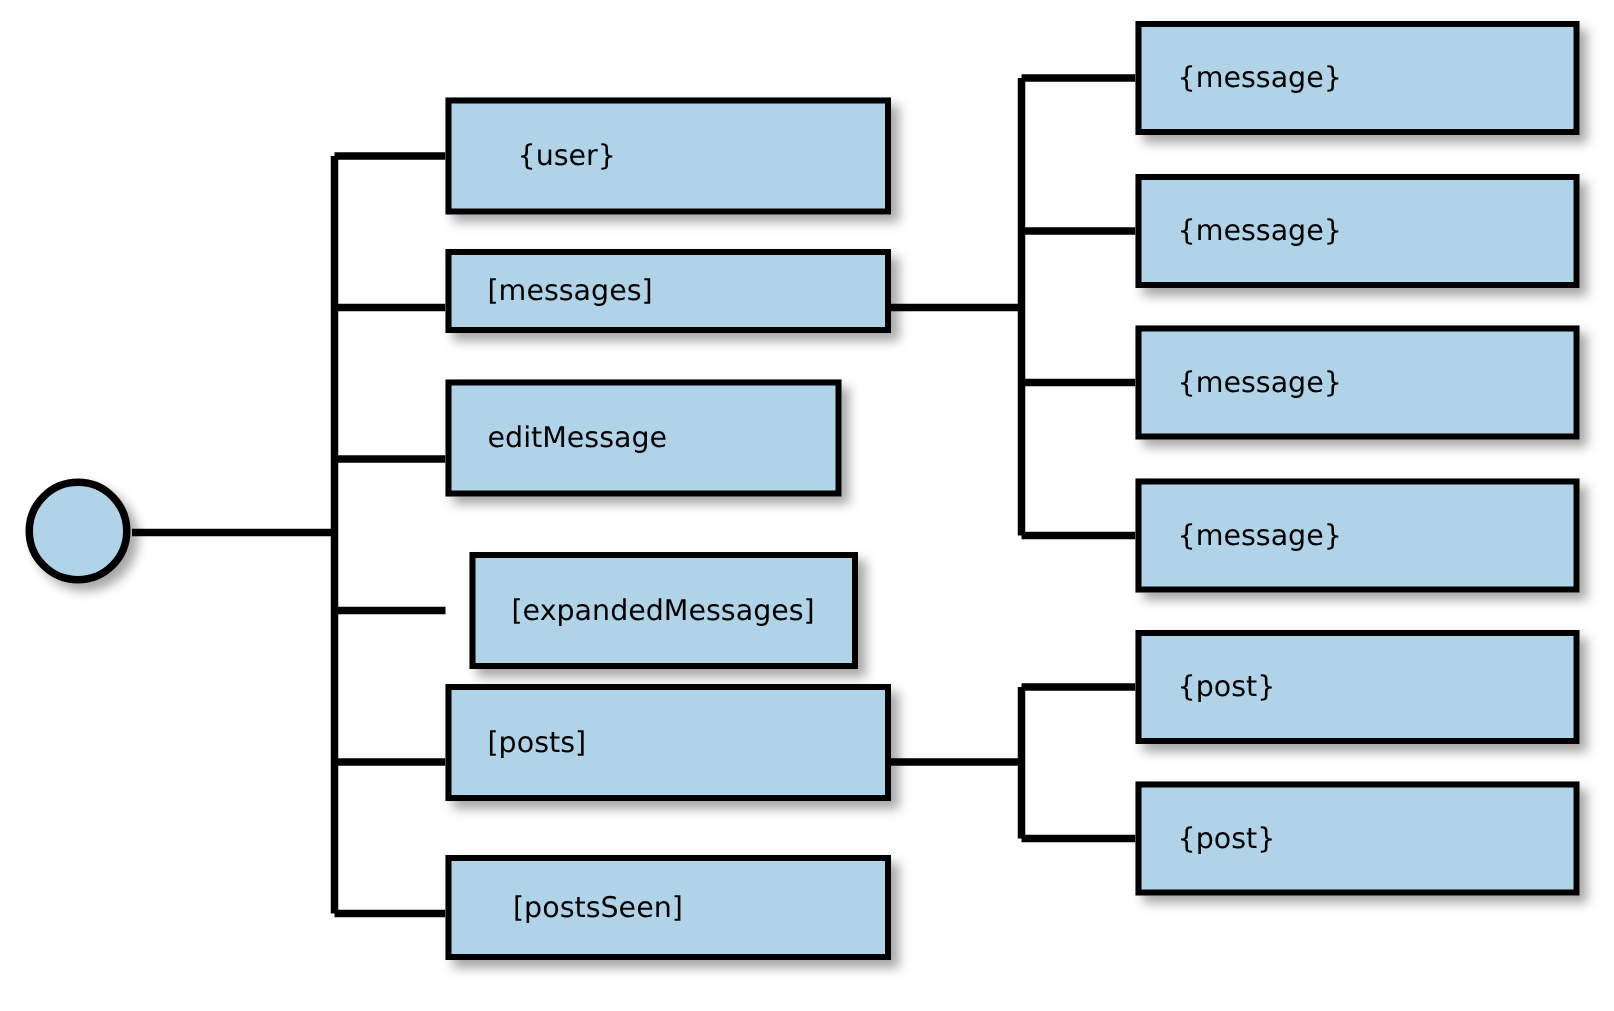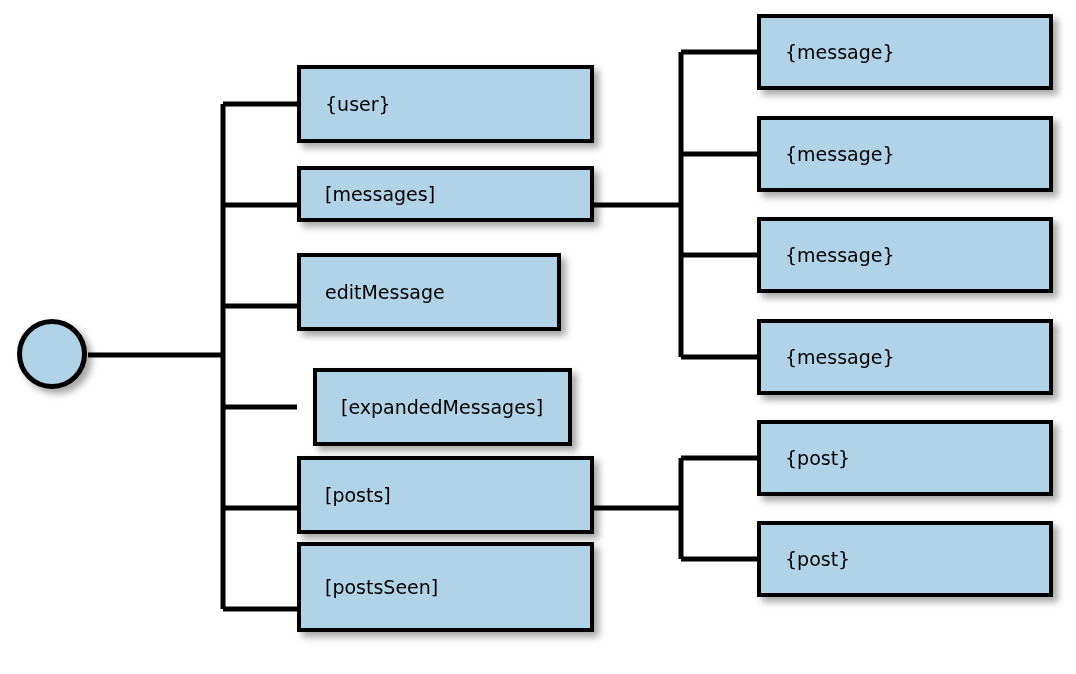--- a/index.html
+++ b/index.html
@@ -80,36 +80,36 @@
       <line x1="594" y1="508" x2="681" y2="508"></line>
       <line x1="681" y1="458" x2="681" y2="559"></line>
       <line x1="681" y1="458" x2="757" y2="458"></line>
       <line x1="681" y1="559" x2="757" y2="559"></line>
     </g>
   </svg>
 
   <div class="root-node" style="left:17px; top:319px; width:70px; height:70px;"></div>
 
   <div id="level1-container">
-      <div class="node-box" style="left: 297px; top: 65px; width: 297px; height: 78px;">
+      <div class="node-box" style="left: 297px; top: 65px; width: 297px; height: 78px; padding-left: 20px;">
         <span class="node-label">{user}</span>
       </div>
       <div class="node-box" style="left: 297px; top: 166px; width: 297px; height: 56px;">
         <span class="node-label">[messages]</span>
       </div>
       <div class="node-box" style="left: 297px; top: 253px; width: 264px; height: 78px;">
         <span class="node-label">editMessage</span>
       </div>
       <div class="node-box" style="left: 313px; top: 368px; width: 259px; height: 78px;">
         <span class="node-label">[expandedMessages]</span>
       </div>
       <div class="node-box" style="left: 297px; top: 456px; width: 297px; height: 78px;">
         <span class="node-label">[posts]</span>
       </div>
-      <div class="node-box" style="left: 297px; top: 542px; width: 297px; height: 90px;">
+      <div class="node-box" style="left: 297px; top: 570px; width: 297px; height: 70px; padding-left: 17px;">
         <span class="node-label">[postsSeen]</span>
       </div>
     </div>
   <div id="level2-messages-container">
       <div class="node-box" style="left: 757px; top: 14px; width: 296px; height: 76px;">
         <span class="node-label">{message}</span>
       </div>
       <div class="node-box" style="left: 757px; top: 116px; width: 296px; height: 76px;">
         <span class="node-label">{message}</span>
       </div>

